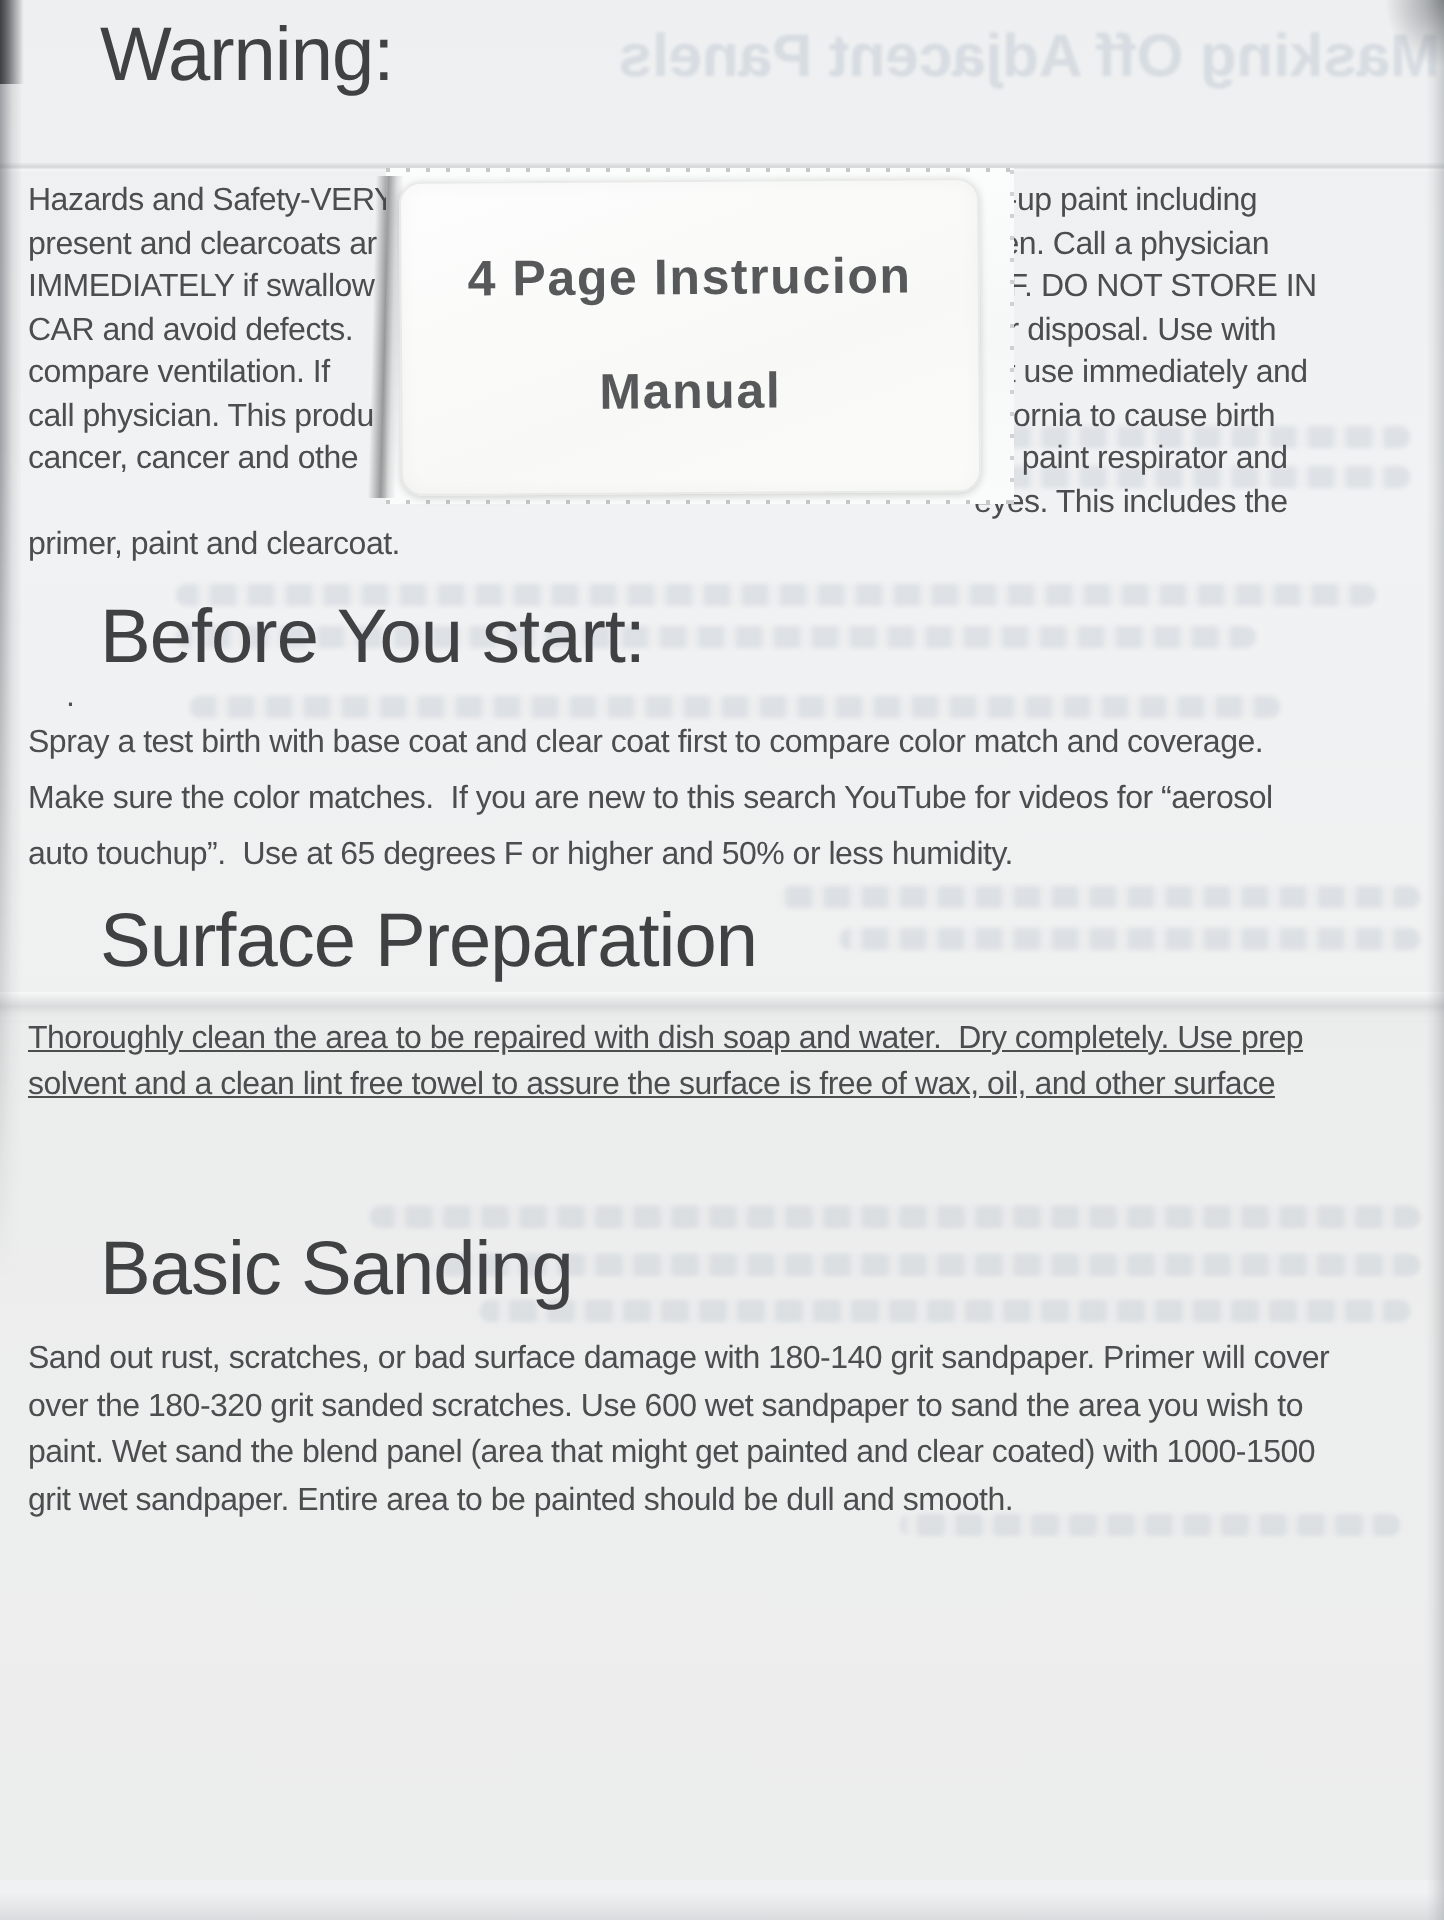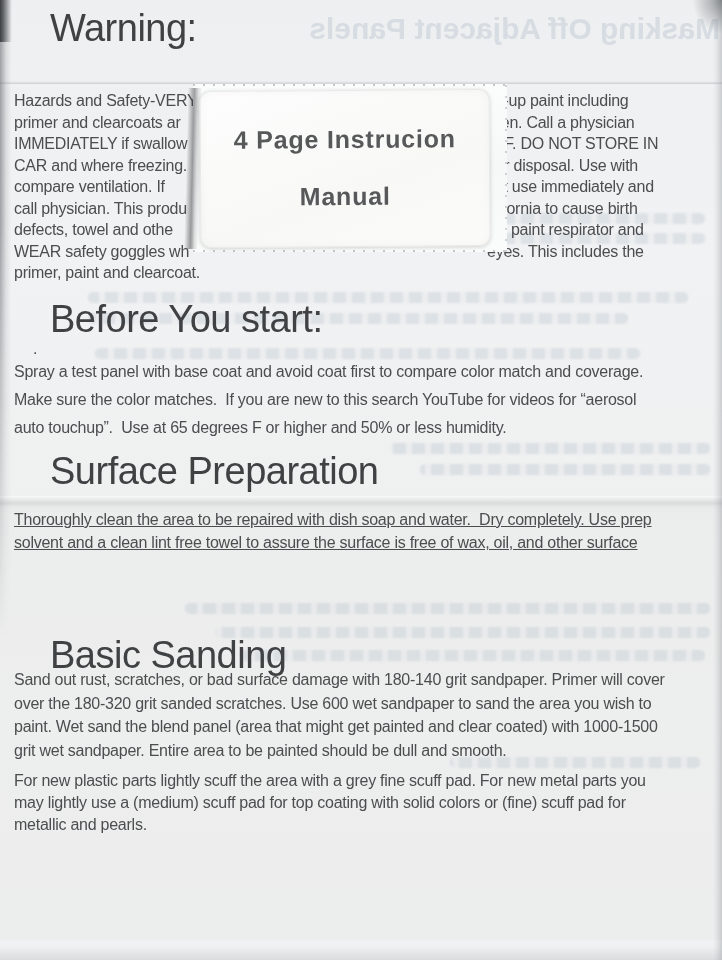--- a/index.html
+++ b/index.html
@@ -98,82 +98,75 @@
   <div class="crease-mid"></div>
 
   <div class="heading" style="top:7px">Warning:</div>
   <div class="warning-lines">
 
   <div class="wline">
       <span class="frag-left">Hazards and Safety-VERY</span>
       <span class="frag-right">ch-up paint including</span>
     </div>
       <div class="wline">
-      <span class="frag-left">primer and clearcoats ar</span>
+      <span class="frag-left">present and clearcoats ar</span>
       <span class="frag-right">dren. Call a physician</span>
     </div>
       <div class="wline">
       <span class="frag-left">IMMEDIATELY if swallow</span>
       <span class="frag-right">20F. DO NOT STORE IN</span>
     </div>
       <div class="wline">
-      <span class="frag-left">CAR and where freezing.</span>
+      <span class="frag-left">CAR and avoid defects.</span>
       <span class="frag-right">per disposal. Use with</span>
     </div>
       <div class="wline">
       <span class="frag-left">compare ventilation. If</span>
       <span class="frag-right">uct use immediately and</span>
     </div>
       <div class="wline">
       <span class="frag-left">call physician. This produ</span>
       <span class="frag-right">alifornia to cause birth</span>
     </div>
       <div class="wline">
-      <span class="frag-left">defects, towel and othe</span>
+      <span class="frag-left">cancer, cancer and othe</span>
       <span class="frag-right">ive paint respirator and</span>
     </div>
       <div class="wline">
-      <span class="frag-left">WEAR safety goggles wh</span>
       <span class="frag-right">eyes. This includes the</span>
     </div>
       <div class="wline">
       <span class="frag-left">primer, paint and clearcoat.</span>
       <span class="frag-right"></span>
     </div>
     </div>
 
   <div class="heading" style="top:298px">Before You start:</div>
   <div class="stray-dot">.</div>
   <div class="para para-before" style="top:358px">
 
-  <div class="pline">Spray a test panel with base coat and avoid coat first to compare color match and coverage.</div>
+  <div class="pline">Spray a test birth with base coat and clear coat first to compare color match and coverage.</div>
       <div class="pline">Make sure the color matches.  If you are new to this search YouTube for videos for “aerosol</div>
       <div class="pline">auto touchup”.  Use at 65 degrees F or higher and 50% or less humidity.</div>
     </div>
 
   <div class="heading" style="top:450px">Surface Preparation</div>
   <div class="para para-surface" style="top:508px">
 
   <div class="pline">Thoroughly clean the area to be repaired with dish soap and water.  Dry completely. Use prep</div>
       <div class="pline">solvent and a clean lint free towel to assure the surface is free of wax, oil, and other surface</div>
     </div>
 
-  <div class="heading" style="top:634px">Basic Sanding</div>
+  <div class="heading" style="top:614px">Basic Sanding</div>
   <div class="para para-sanding" style="top:668px">
 
   <div class="pline">Sand out rust, scratches, or bad surface damage with 180-140 grit sandpaper. Primer will cover</div>
       <div class="pline">over the 180-320 grit sanded scratches. Use 600 wet sandpaper to sand the area you wish to</div>
       <div class="pline">paint. Wet sand the blend panel (area that might get painted and clear coated) with 1000-1500</div>
       <div class="pline">grit wet sandpaper. Entire area to be painted should be dull and smooth.</div>
-    </div>
-  <div class="para para-scuff" style="top:770px">
-
-  <div class="pline">For new plastic parts lightly scuff the area with a grey fine scuff pad. For new metal parts you</div>
-      <div class="pline">may lightly use a (medium) scuff pad for top coating with solid colors or (fine) scuff pad for</div>
-      <div class="pline">metallic and pearls.</div>
     </div>
 
   <div class="strip">
     <div class="strip-perf-top"></div>
     <div class="strip-perf-bottom"></div>
     <div class="strip-perf-right"></div>
   </div>
   <div class="sticker-shadow"></div>
   <div class="sticker">
     <div class="sticker-line">4 Page Instrucion</div>

